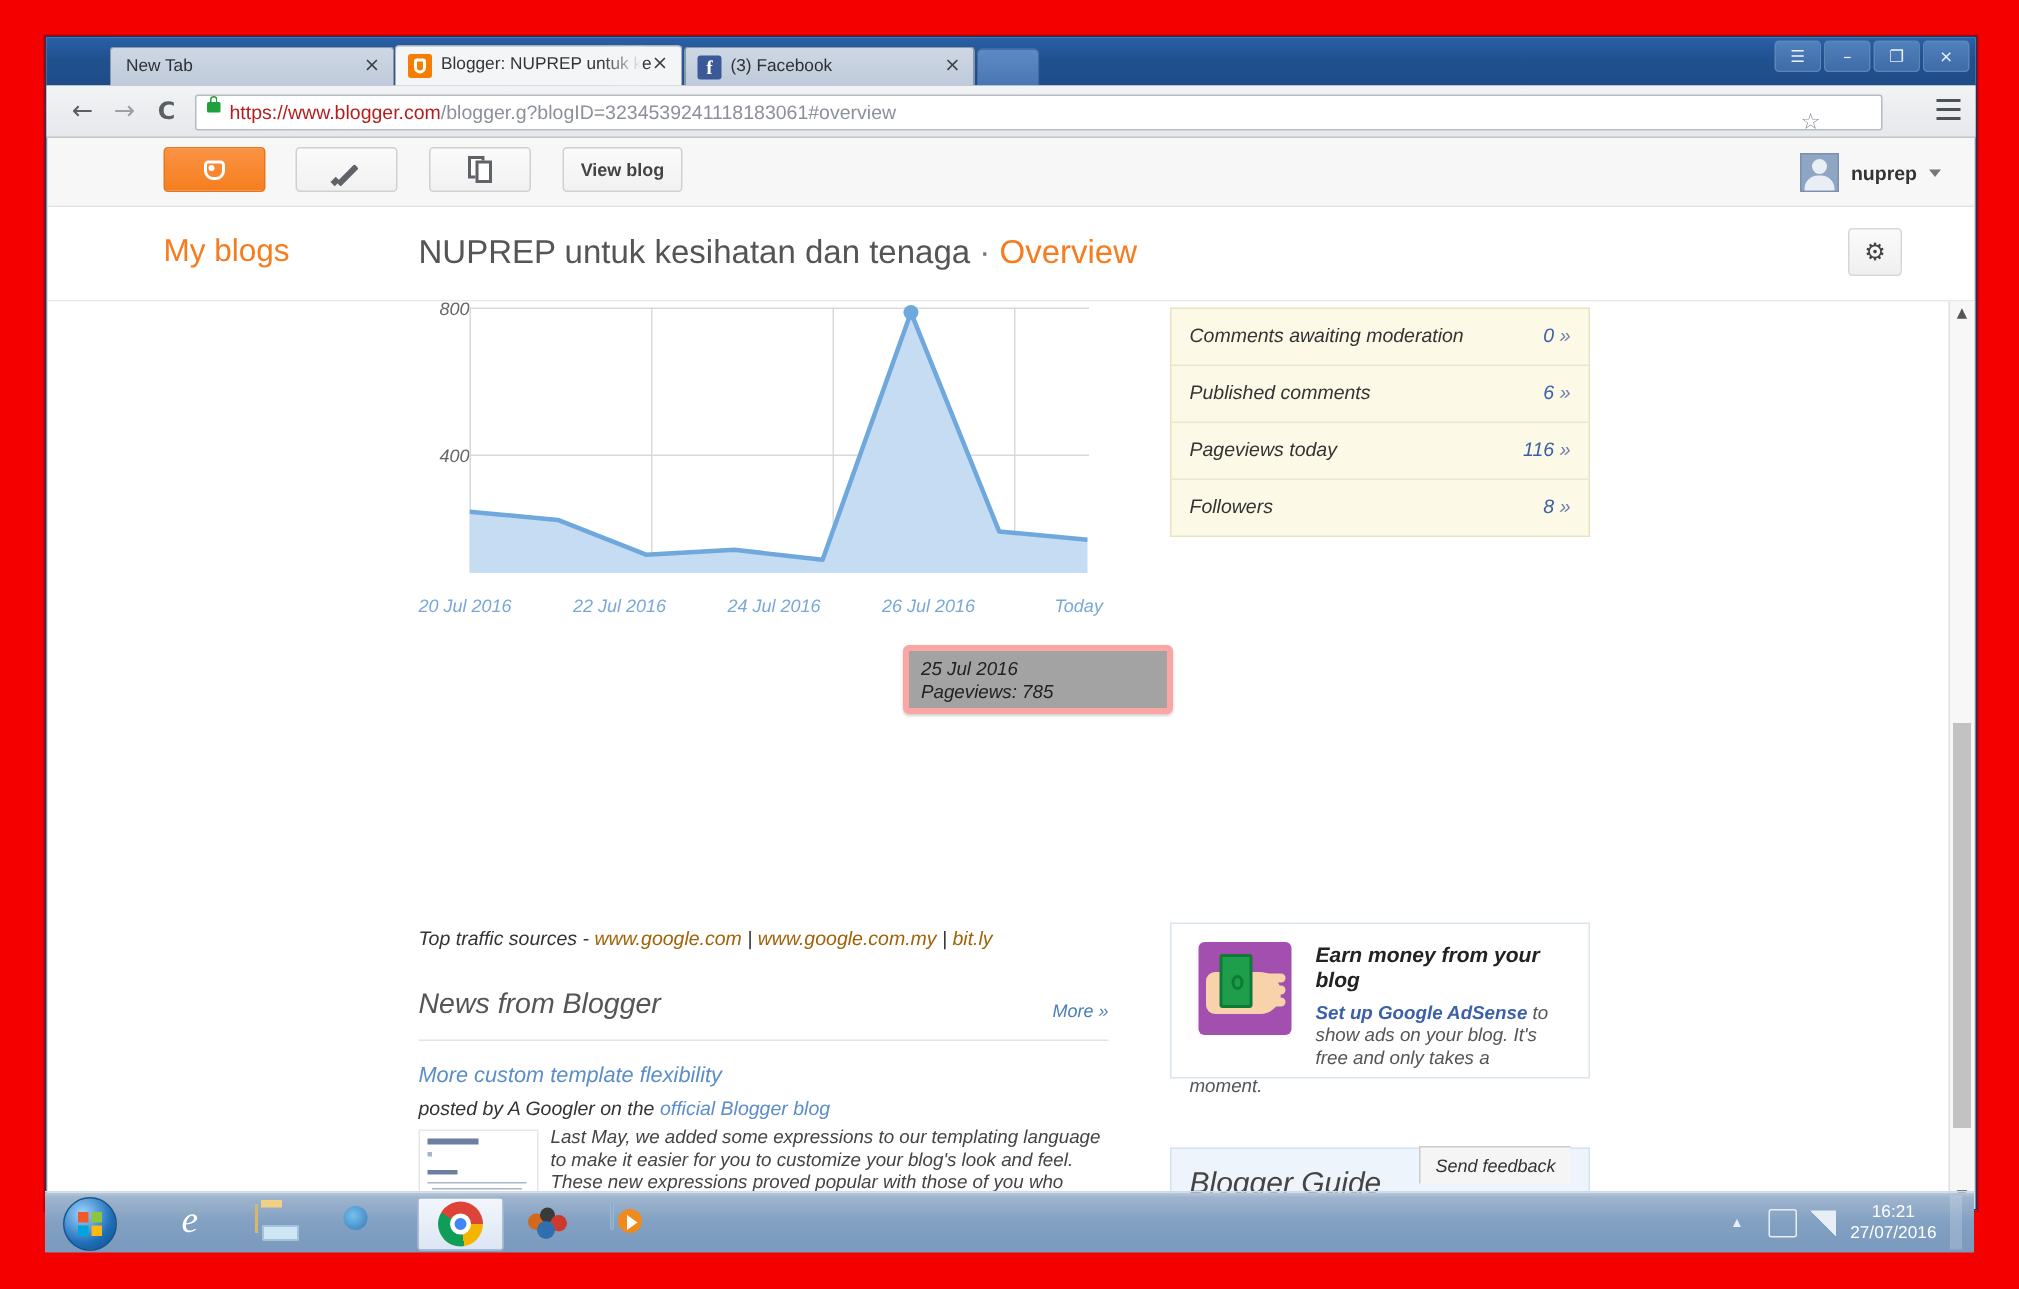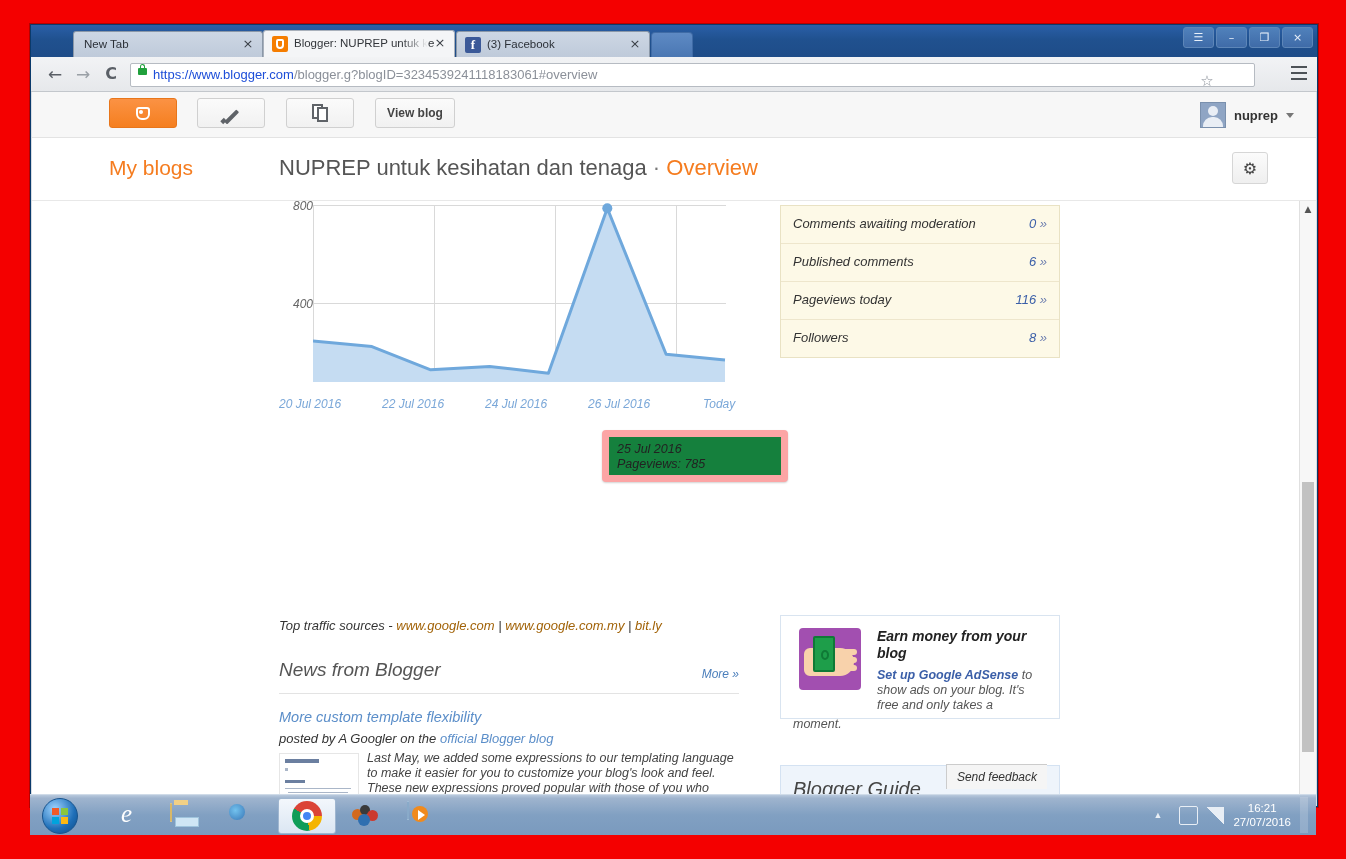--- a/index.html
+++ b/index.html
@@ -53,21 +53,21 @@
       background:linear-gradient(to bottom,#f2f3f5,#e6e8eb);border-bottom:1px solid #c3c7cc;}
   .navbtn{position:absolute;top:7px;width:20px;height:20px;text-align:center;line-height:20px;
       font-size:17px;color:#5a5f66;font-family:"DejaVu Sans",sans-serif;}
   .omnibox{position:absolute;left:99px;top:6px;right:62px;height:22px;background:#fff;
       border:1px solid #b6bbc2;border-radius:2px;}
   .lock{position:absolute;left:7px;top:4px;width:9px;height:7px;background:#20a03c;border-radius:1px;}
   .lock:before{content:"";position:absolute;left:2px;top:-4px;width:5px;height:5px;
       border:1.5px solid #20a03c;border-bottom:none;border-radius:3px 3px 0 0;box-sizing:border-box;}
   .urltext{position:absolute;left:22px;top:3px;font-size:13px;color:#8b9099;white-space:nowrap;
       font-family:"Liberation Sans",sans-serif;}
-  .urltext b{color:#1d4ed8;font-weight:normal;}
+  .urltext b{color:#b91c1c;font-weight:normal;}
   .star{position:absolute;right:38px;top:8px;width:18px;height:18px;color:#8a9099;font-size:15px;
       text-align:center;line-height:18px;font-family:"DejaVu Sans",sans-serif;}
   .hamb{position:absolute;right:10px;top:9px;width:16px;height:14px;}
   .hamb i{display:block;height:2px;background:#4d5257;margin-bottom:4px;}
 
   
   .page{position:absolute;left:1px;top:67px;width:1284px;height:713px;background:#fff;overflow:hidden;}
 
   .bloggerbar{position:absolute;left:0;top:0;width:100%;height:45px;background:#f7f7f7;
       border-bottom:1px solid #e3e3e3;}
@@ -119,22 +119,22 @@
 
   
   .chartwrap{position:absolute;left:247px;top:0px;width:460px;height:200px;}
   .ylabel{position:absolute;font-size:12px;color:#666;text-align:right;width:34px;}
   .chartbox{position:absolute;left:34px;top:0;width:413px;height:186px;}
   .gl{position:absolute;background:#d9d9d9;}
   .axisrow{position:absolute;left:247px;top:196px;width:460px;height:18px;}
   .xlab{position:absolute;font-size:12px;color:#7aa7d8;}
   .tsrc{position:absolute;left:247px;top:417px;font-size:13px;color:#333;}
   .tsrc a{color:#a16207;text-decoration:none;}
-  .tooltip{position:absolute;left:570px;top:229px;width:172px;height:38px;background:#15803d;
-      border:7px solid #fca5a5;border-radius:4px;box-shadow:0 1px 2px rgba(0,0,0,.18);}
+  .tooltip{position:absolute;left:570px;top:229px;width:172px;height:38px;background:#a3a3a3;
+      border:4px solid #fca5a5;border-radius:4px;box-shadow:0 1px 2px rgba(0,0,0,.18);}
   .tooltip div{position:absolute;left:8px;font-size:12.5px;color:#222;}
 
   
   .news{position:absolute;left:247px;top:456px;width:460px;}
   .newshead{position:relative;height:36px;border-bottom:1px solid #e3e3e3;}
   .newstitle{position:absolute;left:0;top:2px;font-size:19px;color:#555;}
   .morelink{position:absolute;right:0;top:10px;font-size:12px;color:#4a7ebb;}
   .artlink{position:absolute;left:0;top:52px;font-size:14.5px;color:#5b8ec9;}
   .postedby{position:absolute;left:0;top:74px;font-size:13px;color:#333;}
   .postedby a{color:#5b8ec9;text-decoration:none;}

